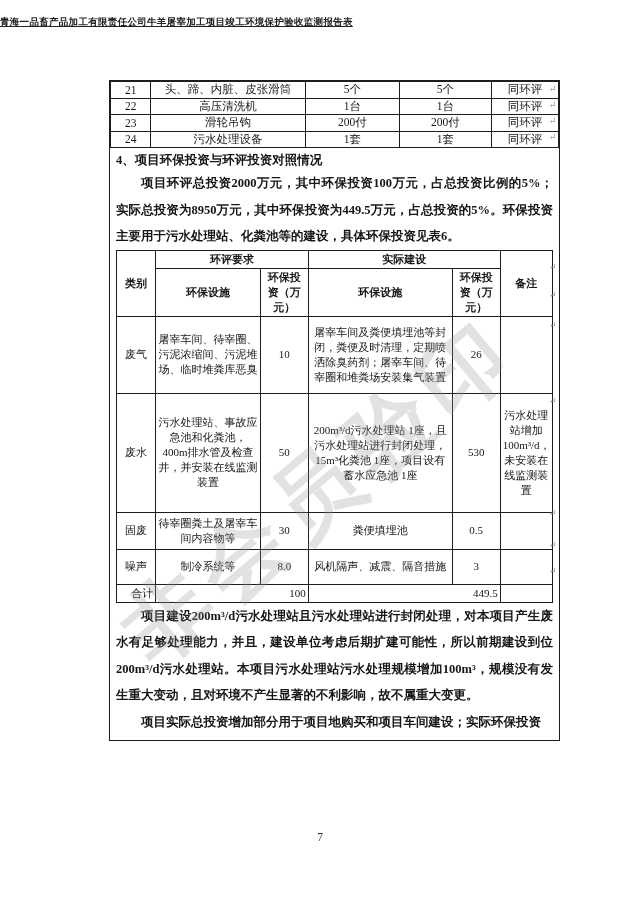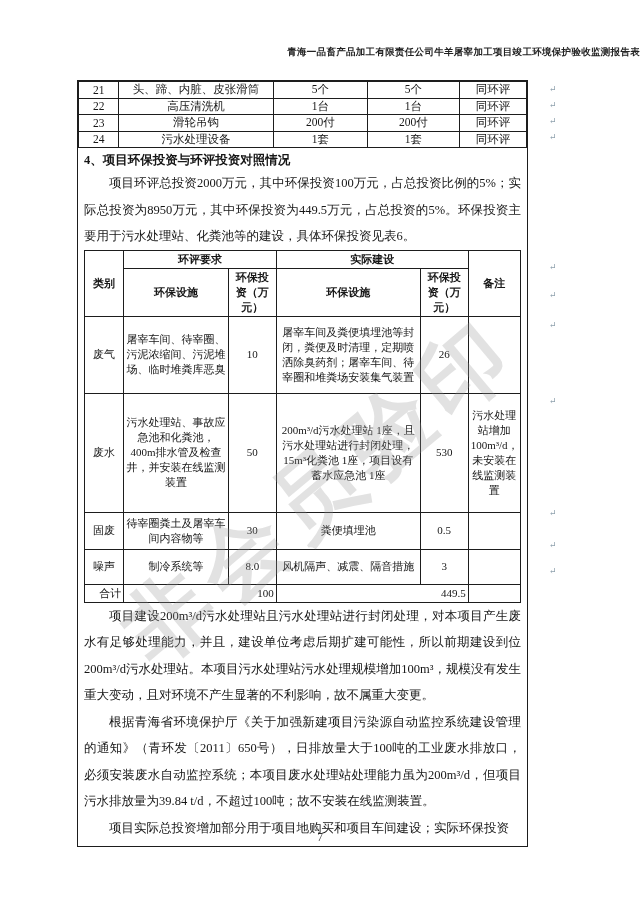--- a/index.html
+++ b/index.html
@@ -4,47 +4,47 @@
 <style>
   html,body{margin:0;padding:0;}
   body{
     width:640px;height:905px;background:#ffffff;position:relative;
     font-family:"Liberation Serif","DejaVu Serif",serif;color:#161616;
     overflow:hidden;
   }
   .page{position:absolute;inset:0;overflow:hidden;background:#fff;}
 
   .running-header{
-    position:absolute;top:46px;left:0;width:100%;text-align:right;
-    font-size:9.5px;font-weight:bold;letter-spacing:.3px;color:#222;
+    position:absolute;top:16px;left:0;width:100%;text-align:left;
+    font-size:9.5px;font-weight:bold;letter-spacing:.3px;color:#222;text-decoration:underline;
   }
 
   .watermark{
     position:absolute;left:75px;top:420px;width:520px;
     transform:rotate(-40deg);transform-origin:center;
     font-size:86px;font-weight:bold;letter-spacing:10px;white-space:nowrap;
     color:rgba(150,150,150,0.28);pointer-events:none;z-index:5;
   }
 
   .outer{
-    position:absolute;left:77px;top:80px;width:451px;box-sizing:border-box;
+    position:absolute;left:109px;top:80px;width:451px;box-sizing:border-box;
     border:1.6px solid #1d1d1d;background:transparent;z-index:2;
   }
 
   table{border-collapse:collapse;width:100%;table-layout:fixed;}
   .equip td{
     border:1px solid #1d1d1d;font-size:11.5px;text-align:center;
     height:15.5px;padding:0 2px;overflow:hidden;white-space:nowrap;
   }
 
   .section{padding:2px 6px 5px 6px;}
   .sec-heading{font-size:12.5px;font-weight:bold;margin:2px 0 1px 0;}
   .para{
     font-size:12.5px;line-height:26.5px;text-align:justify;
-    text-indent:2em;margin:0;
+    text-indent:2em;margin:0;font-weight:bold;
   }
   .t6-title{text-align:center;font-weight:bold;font-size:11.5px;margin:4px 0 2px 0;}
 
   .t6 th,.t6 td{
     border:1px solid #1d1d1d;font-size:11px;line-height:15px;
     text-align:center;vertical-align:middle;padding:1px 2px;
   }
   .t6 th{font-weight:bold;}
   .t6 td{font-weight:normal;}
   .t6 .ta-left{text-align:center;}
@@ -183,21 +183,20 @@
           <tr class="r-total">
             <td>合计</td>
             <td colspan="2">100</td>
             <td colspan="2">449.5</td>
             <td></td>
           </tr>
         </tbody>
       </table>
 
       <p class="para">项目建设200m³/d污水处理站且污水处理站进行封闭处理，对本项目产生废水有足够处理能力，并且，建设单位考虑后期扩建可能性，所以前期建设到位200m³/d污水处理站。本项目污水处理站污水处理规模增加100m³，规模没有发生重大变动，且对环境不产生显著的不利影响，故不属重大变更。</p>
-      <p class="para">根据青海省环境保护厅《关于加强新建项目污染源自动监控系统建设管理的通知》（青环发〔2011〕650号），日排放量大于100吨的工业废水排放口，必须安装废水自动监控系统；本项目废水处理站处理能力虽为200m³/d，但项目污水排放量为39.84 t/d，不超过100吨；故不安装在线监测装置。</p>
       <p class="para">项目实际总投资增加部分用于项目地购买和项目车间建设；实际环保投资</p>
     </div>
   </div>
 
   <span class="pmark" style="top:84px">↵</span>
   <span class="pmark" style="top:100px">↵</span>
   <span class="pmark" style="top:116px">↵</span>
   <span class="pmark" style="top:132px">↵</span>
   <span class="pmark" style="top:262px">↵</span>
   <span class="pmark" style="top:290px">↵</span>

